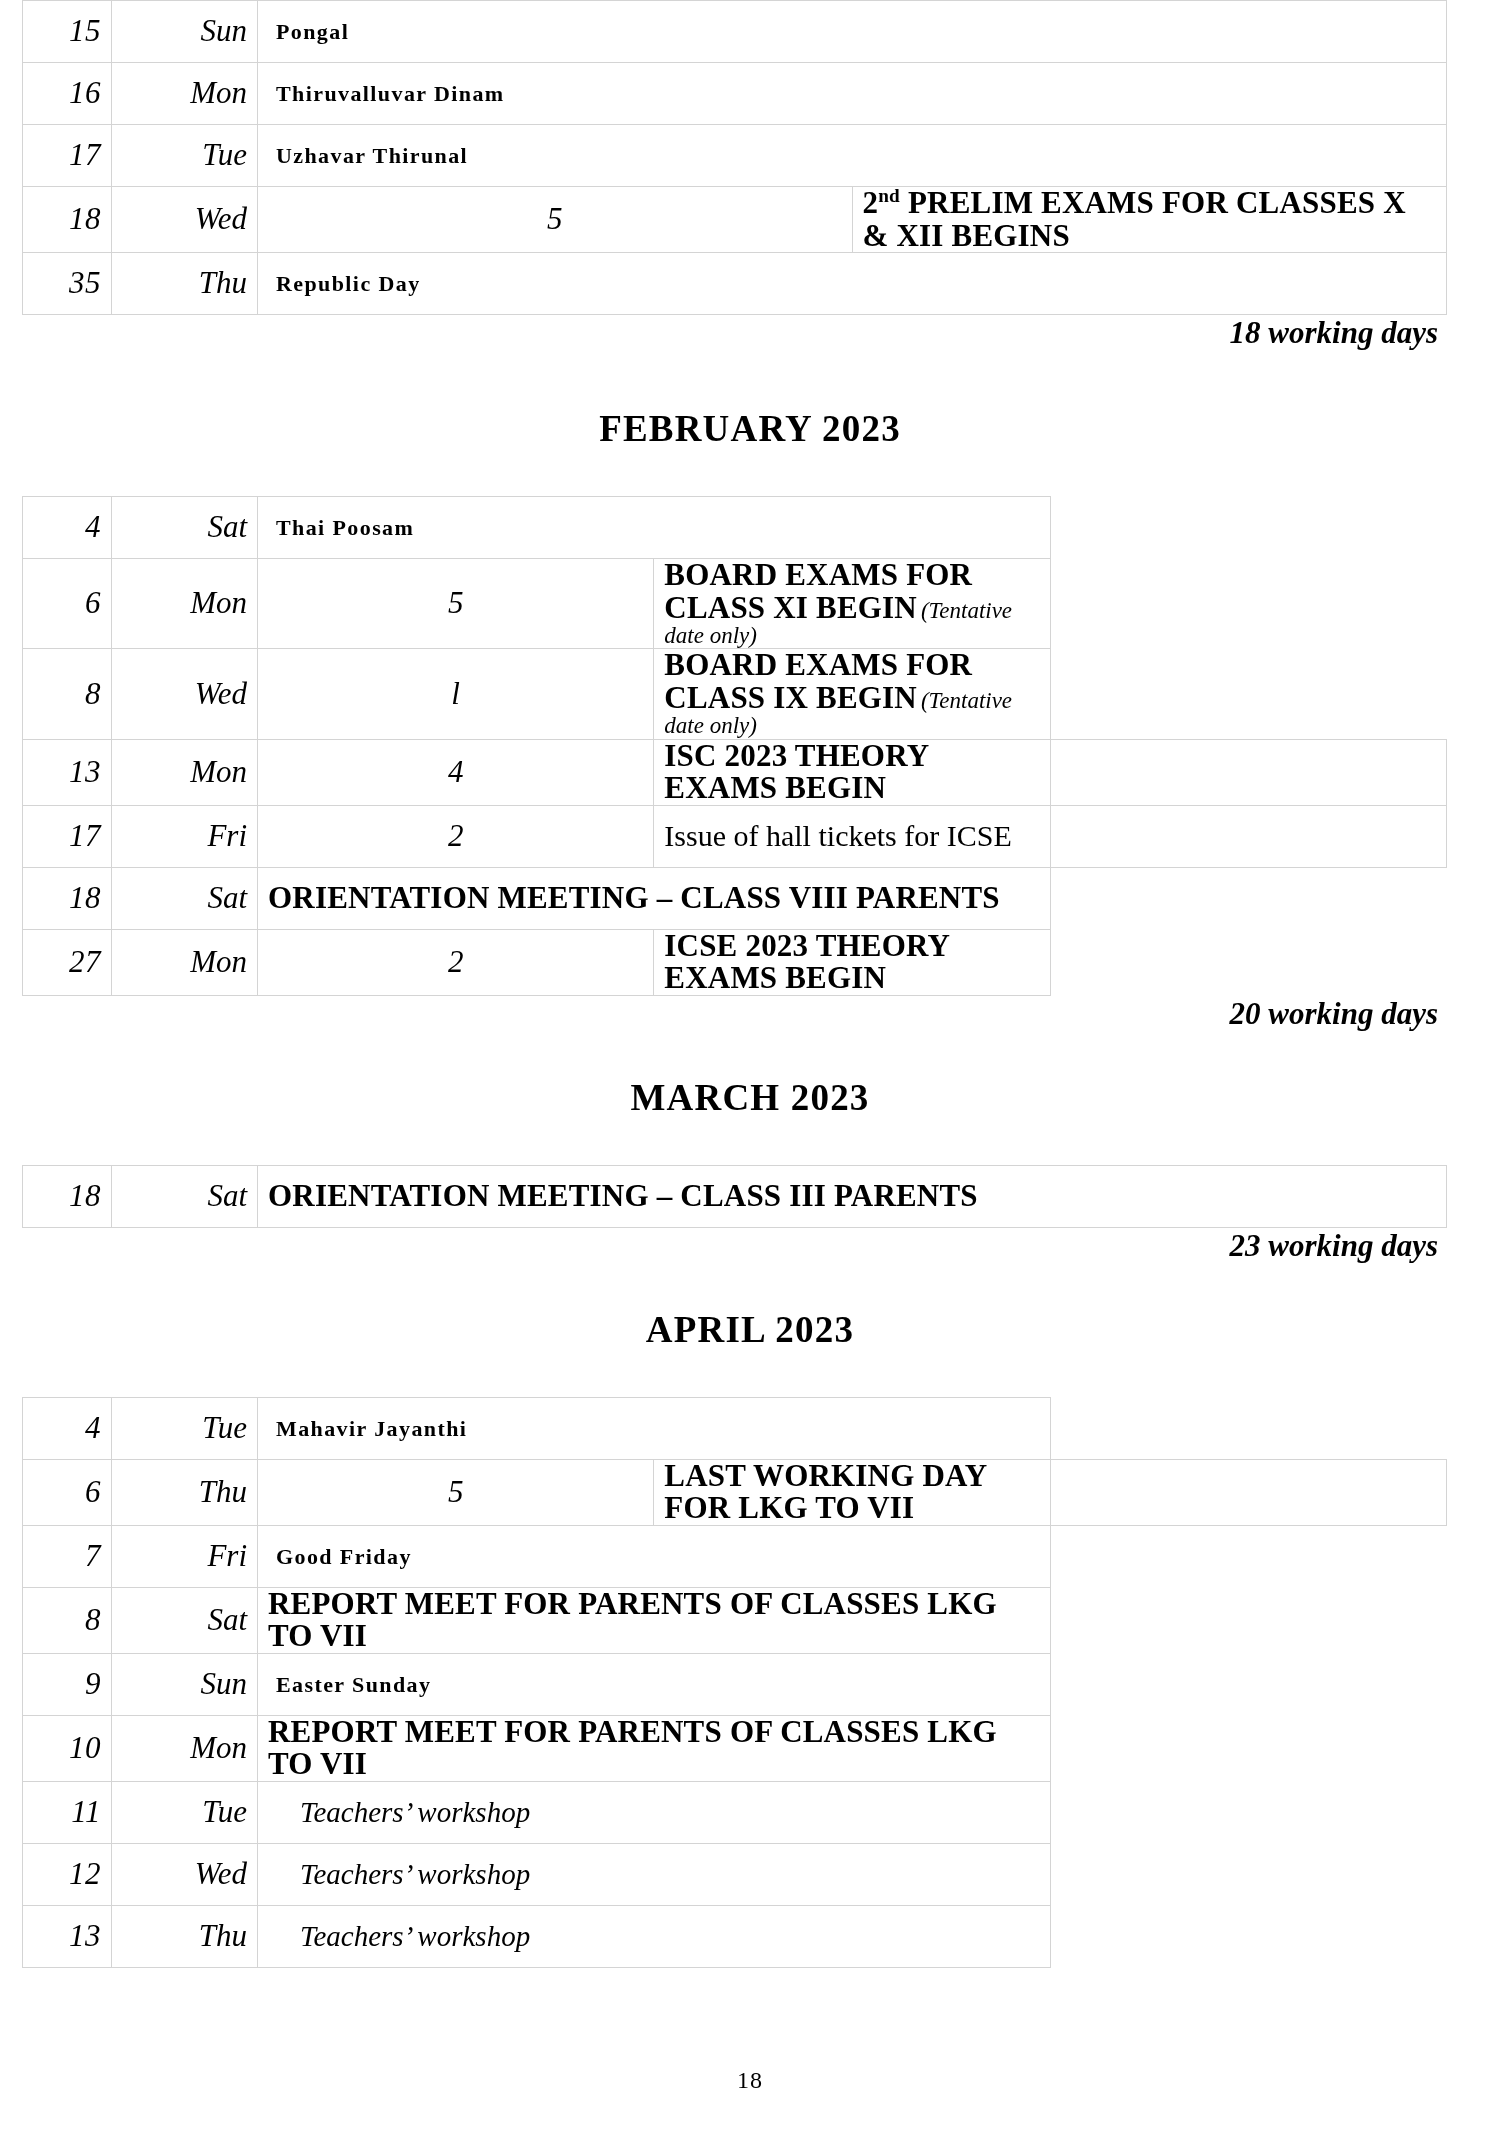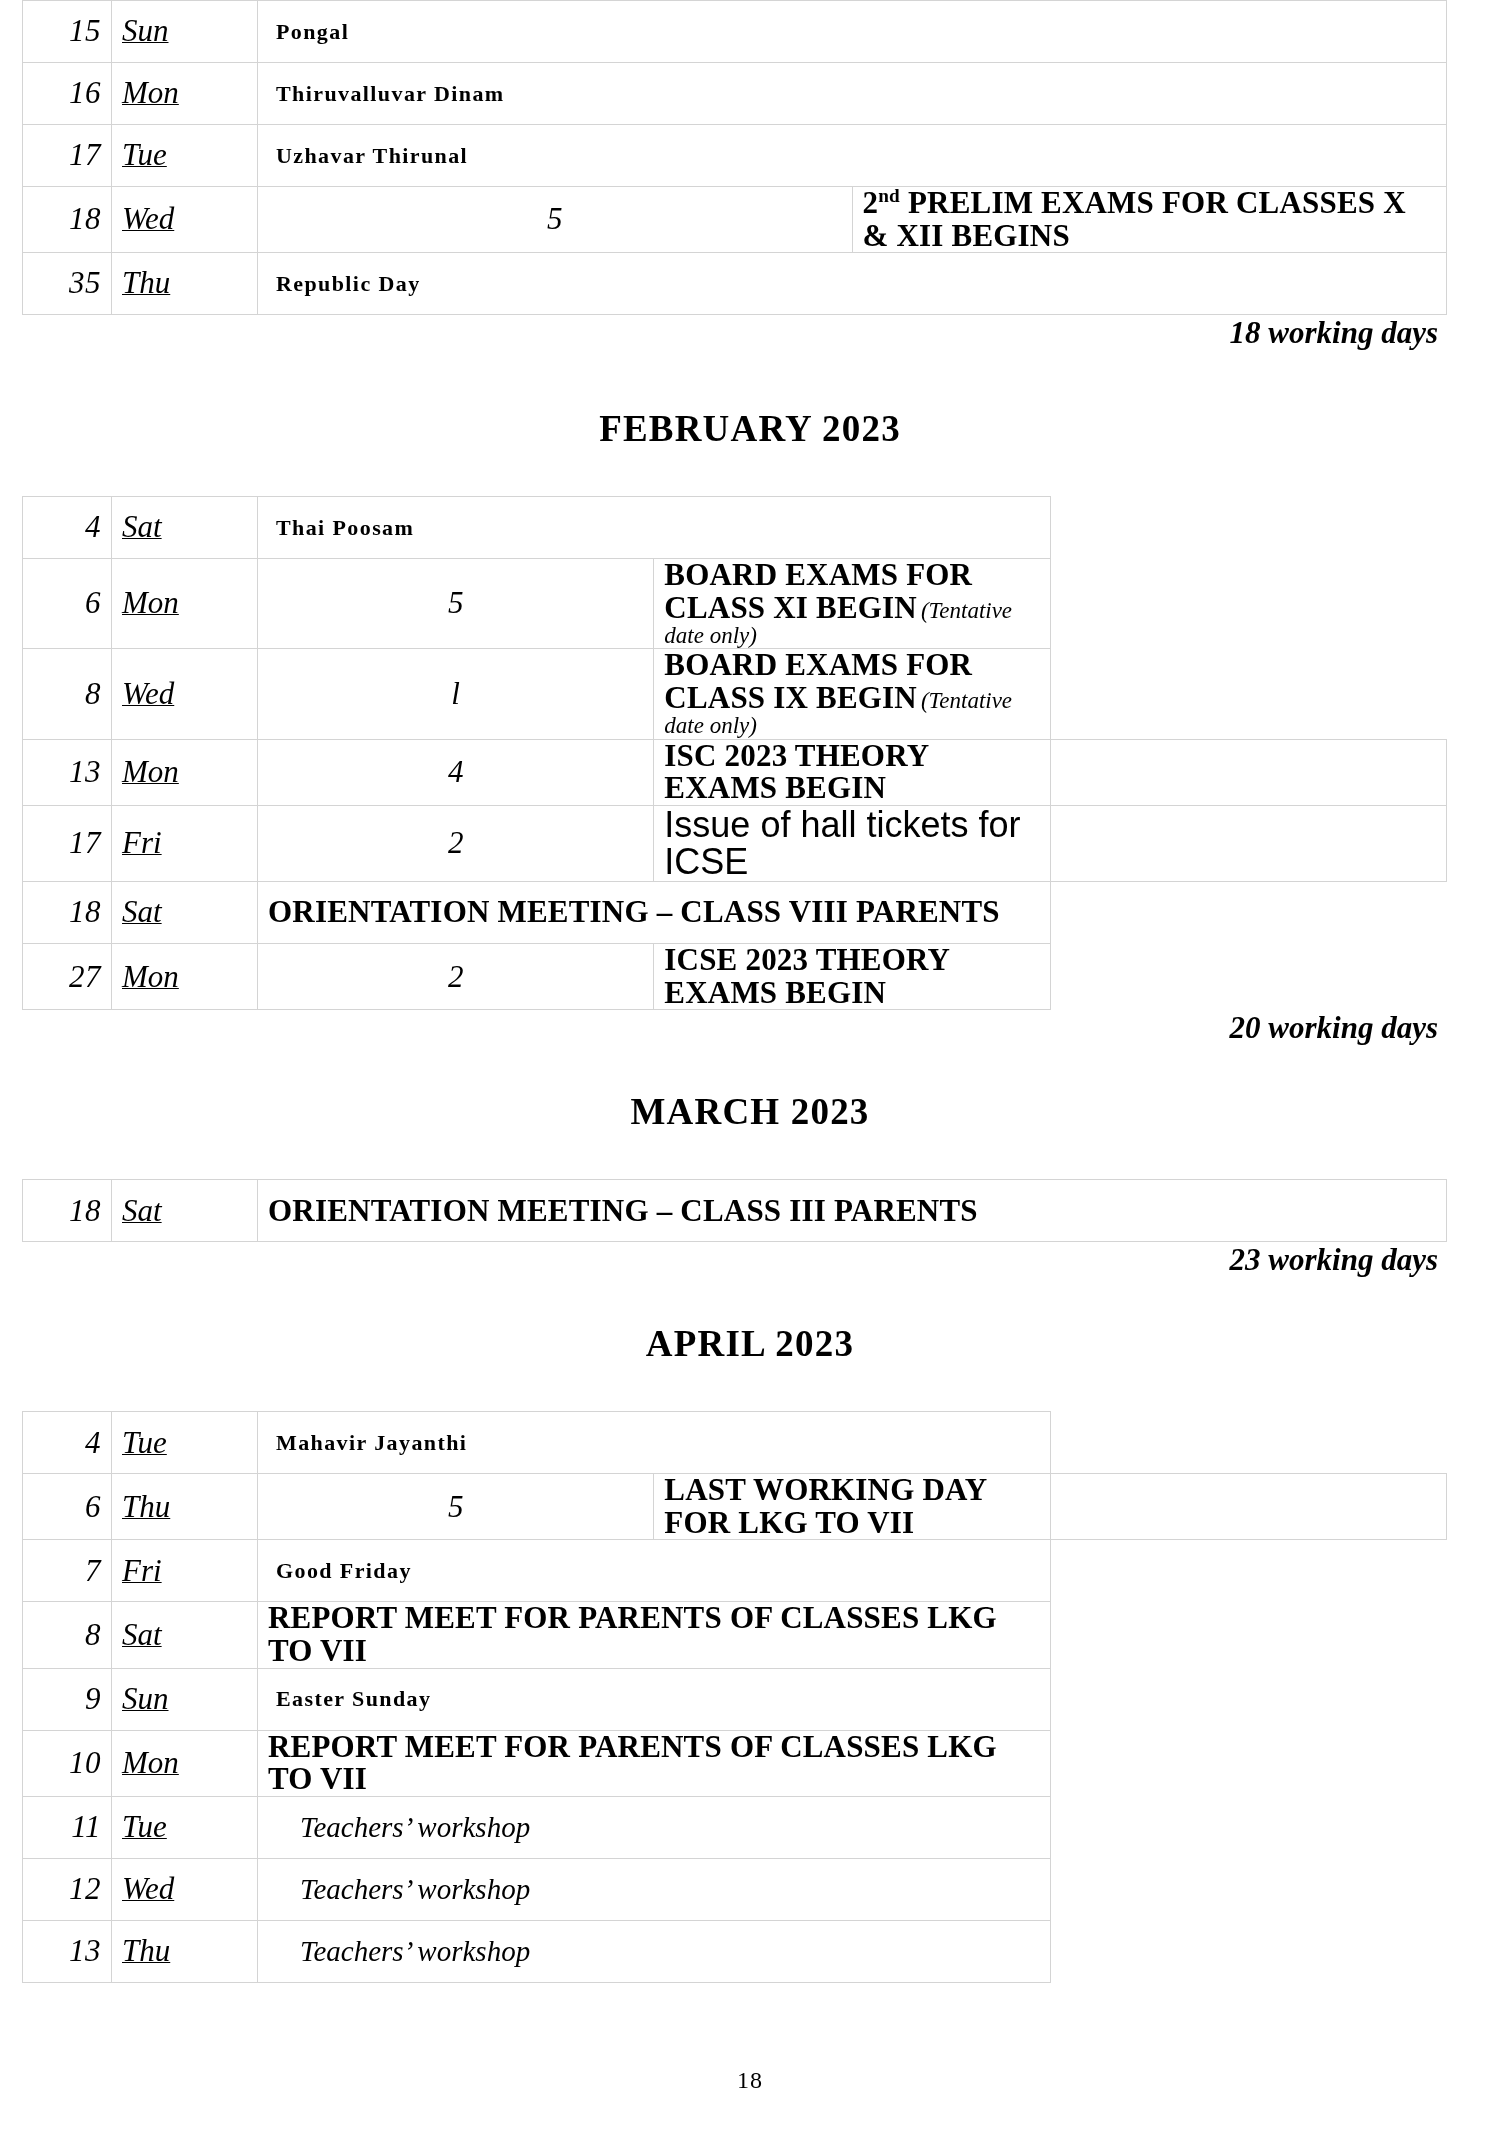--- a/index.html
+++ b/index.html
@@ -34,21 +34,21 @@
     border: 1px solid #d4d4d4;
     padding: 0 10px;
     vertical-align: middle;
     background: #fff;
     height: 61px;
     line-height: 1.05;
   }
 
   
   .c-date  { width: 68px;  text-align: right; }
-  .c-day   { width: 125px; text-align: left; text-decoration: underline; }
+  .c-day   { width: 125px; text-align: right; }
   .c-num   { width: 52px;  text-align: center; }
   .c-event { }
   .c-tailA { width: 300px; }
   .c-tailB { width: 355px; }
 
   
   .t-date {
     font-family: "Liberation Serif", serif;
     font-style: italic;
     font-size: 31px;
@@ -71,23 +71,23 @@
     letter-spacing: 1.4px;
     padding-left: 8px;
   }
   .t-event {
     font-family: "Liberation Serif", serif;
     font-weight: bold;
     font-size: 31px;
     letter-spacing: .2px;
   }
   .t-event-plain {
-    font-family: Liberation Sans, sans-serif;
+    font-family: Liberation Serif, serif;
     font-weight: normal;
-    font-size: 36px;
+    font-size: 30px;
   }
   .t-event-italic {
     font-family: "Liberation Serif", serif;
     font-style: italic;
     font-size: 29px;
     margin-left: 32px;
   }
   .t-note {
     font-family: "Liberation Serif", serif;
     font-style: italic;

